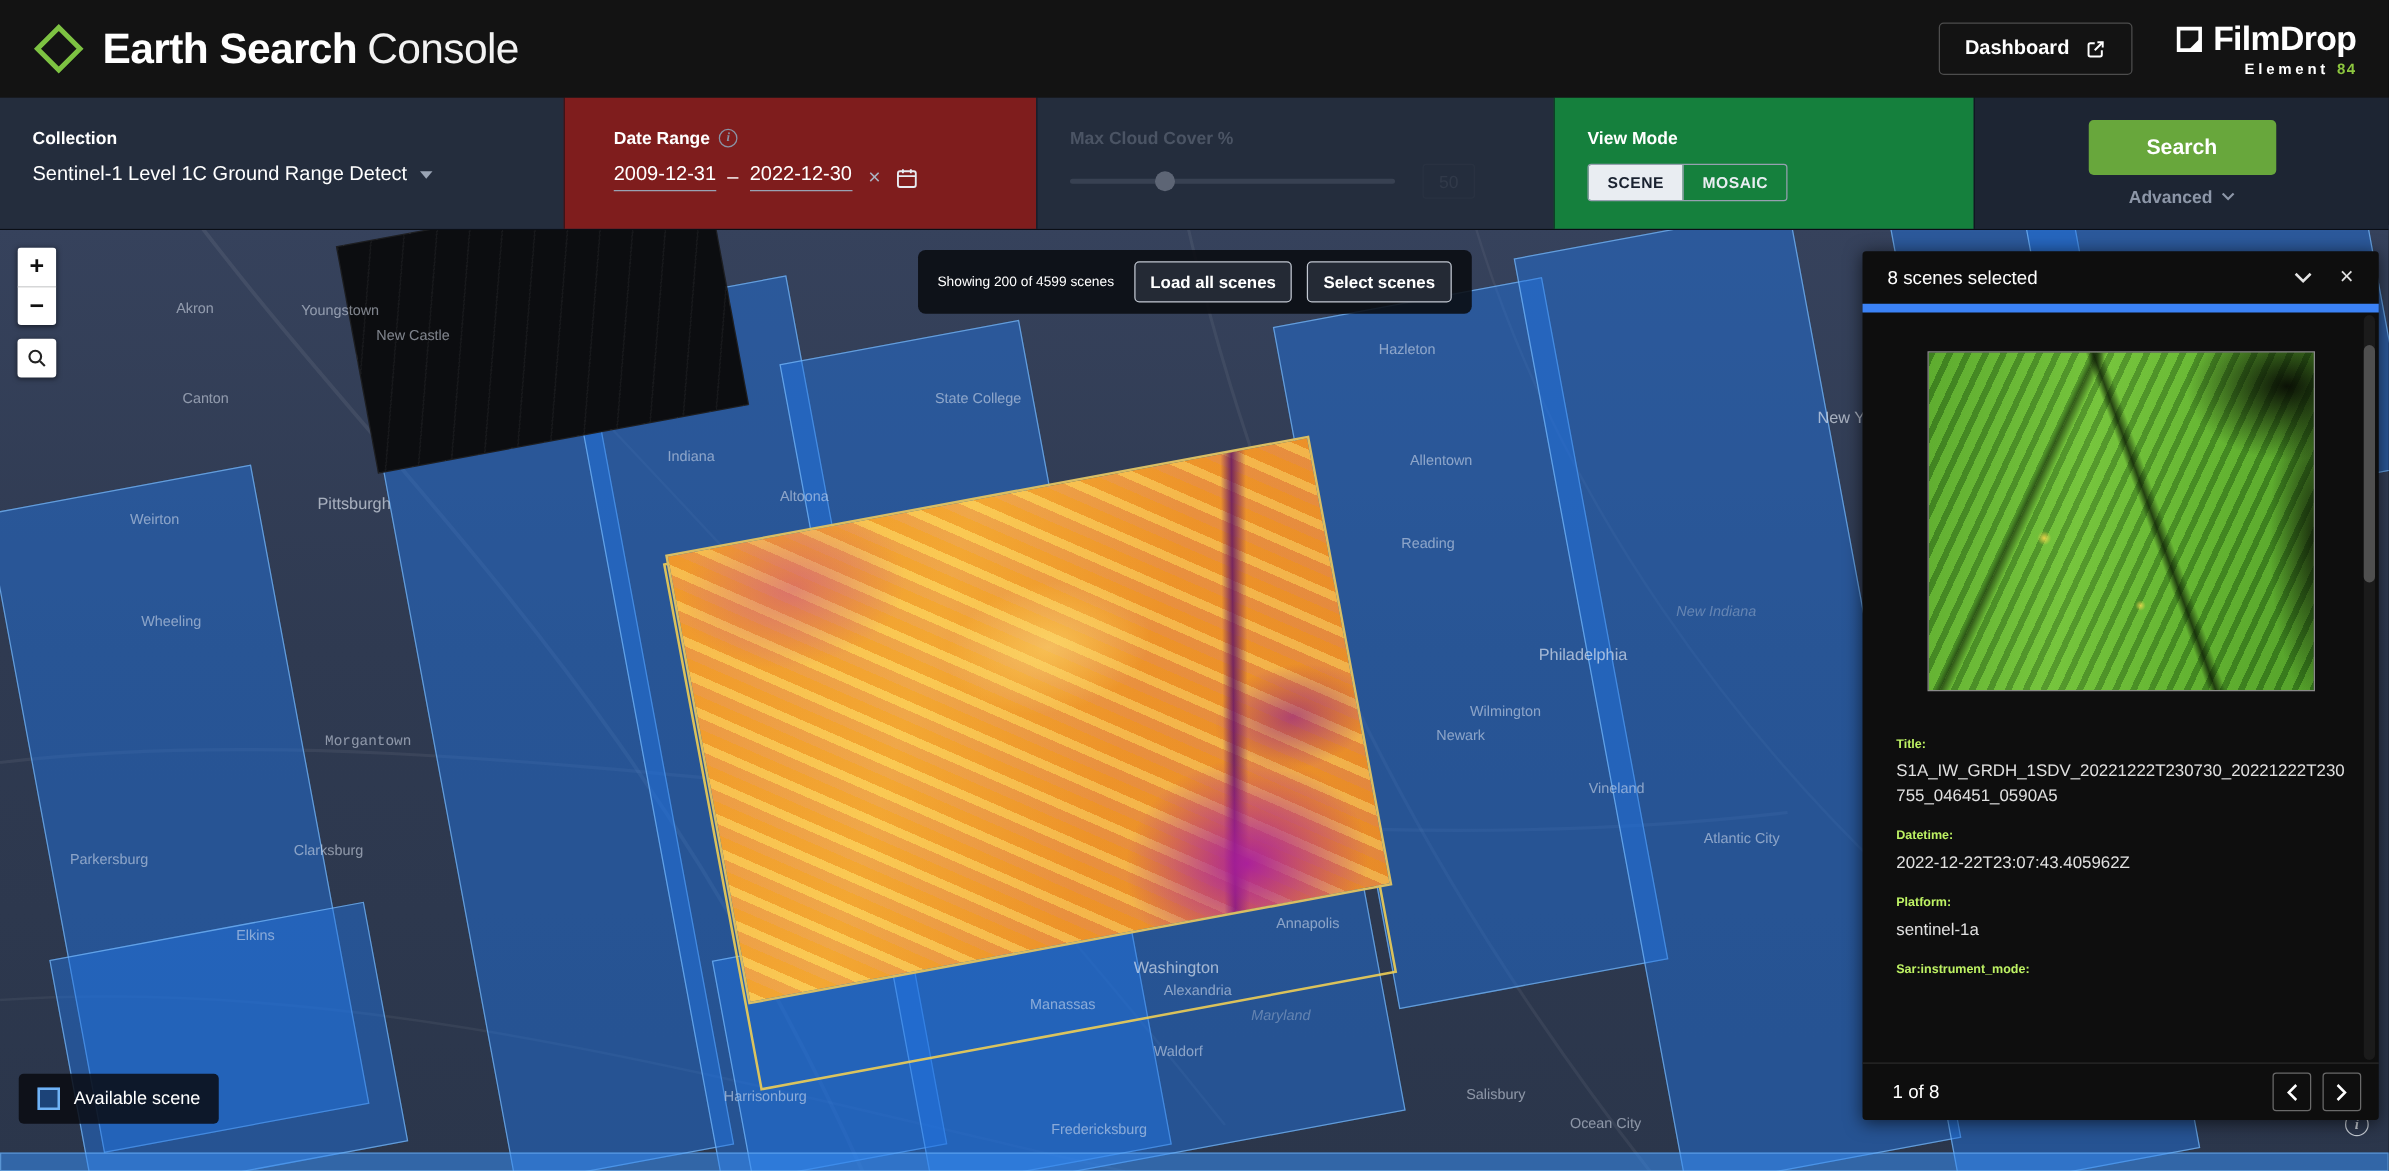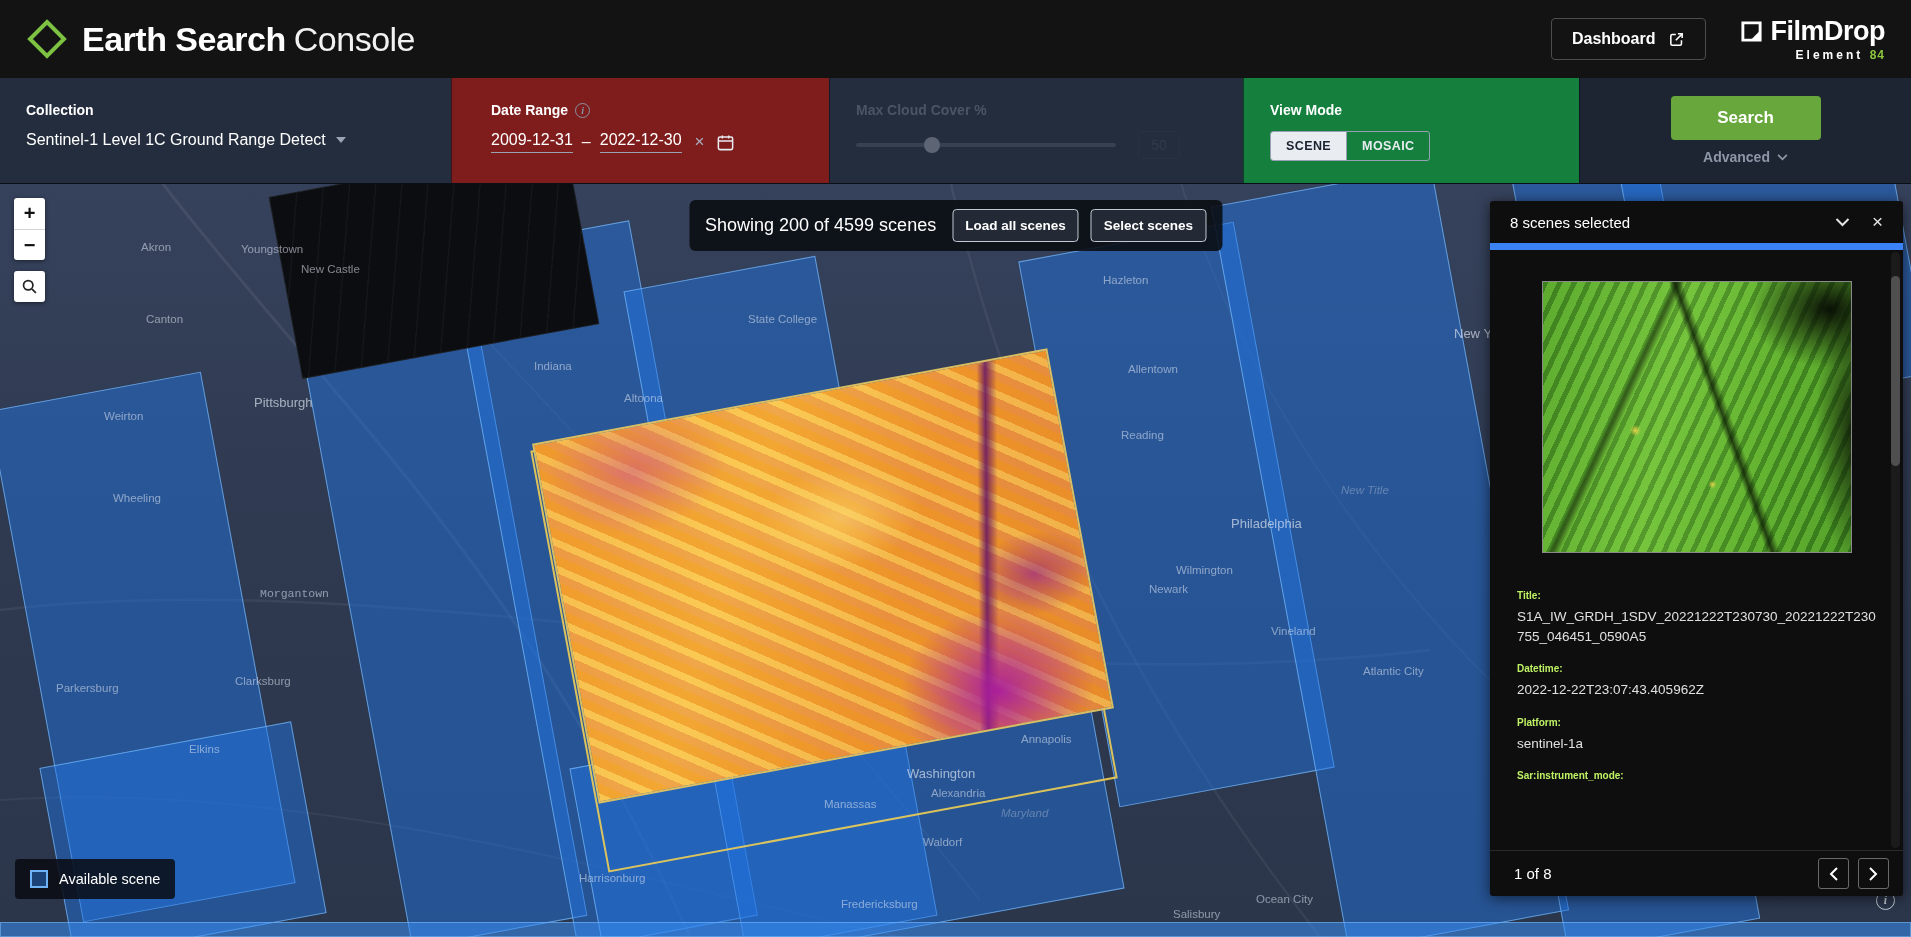--- a/index.html
+++ b/index.html
@@ -73,21 +73,21 @@
     background:
       radial-gradient(ellipse 150px 130px at 79% 90%,rgba(168,28,158,.95),rgba(168,28,158,0) 65%),
       radial-gradient(ellipse 90px 60px at 90% 60%,rgba(140,20,140,.6),transparent 70%),
       radial-gradient(ellipse 130px 90px at 18% 12%,rgba(196,62,150,.45),transparent 70%),
       radial-gradient(ellipse 110px 70px at 55% 35%,rgba(255,225,120,.5),transparent 75%),
       linear-gradient(100deg,transparent 77%,rgba(100,20,100,.85) 78.5%,transparent 80.5%),
       repeating-linear-gradient(34deg,rgba(255,230,130,.35) 0 7px,rgba(233,125,33,.3) 7px 16px,rgba(205,85,140,.18) 16px 24px),
       linear-gradient(118deg,#f2a431,#f7b93a 35%,#ef9d2d 62%,#e7912c);}
   .notice{position:absolute;top:20px;left:50%;transform:translateX(-50%);display:flex;align-items:center;gap:12px;
     background:rgba(9,11,16,.88);border-radius:6px;padding:9px 16px;z-index:40;}
-  .notice-text{color:#fff;font-size:18px;margin-right:4px;white-space:nowrap;}
+  .notice-text{color:#fff;font-size:11px;margin-right:4px;white-space:nowrap;}
   .notice-btn{border:1px solid #c2c8d2;border-radius:4px;background:#242a35;color:#fff;font-size:13.5px;
     font-weight:bold;padding:8px 12px;cursor:pointer;white-space:nowrap;}
   .zoomctl{position:absolute;left:14px;top:18px;z-index:40;display:flex;flex-direction:column;gap:11px;}
   .zoom-group{display:flex;flex-direction:column;border-radius:3px;overflow:hidden;box-shadow:0 1px 4px rgba(0,0,0,.5);}
   .zoom-btn{width:31px;height:31px;background:#fff;color:#111;font-size:20px;font-weight:bold;border:none;
     display:flex;align-items:center;justify-content:center;cursor:pointer;}
   .zoom-btn + .zoom-btn{border-top:1px solid #d5d5d5;}
   .map-search-btn{width:31px;height:31px;background:#fff;border:none;border-radius:3px;display:flex;
     align-items:center;justify-content:center;cursor:pointer;box-shadow:0 1px 4px rgba(0,0,0,.5);}
   .legend{position:absolute;left:15px;top:679px;display:flex;align-items:center;gap:11px;
@@ -275,24 +275,24 @@
       <div class="city-label" style="left: 235px; top: 495px;">Clarksburg</div>
       <div class="city-label" style="left: 56px; top: 502px;">Parkersburg</div>
       <div class="city-label" style="left: 189px; top: 563px;">Elkins</div>
       <div class="city-label big" style="left: 907px; top: 586px;">Washington</div>
       <div class="city-label" style="left: 931px; top: 607px;">Alexandria</div>
       <div class="city-label" style="left: 824px; top: 618px;">Manassas</div>
       <div class="city-label" style="left: 1021px; top: 553px;">Annapolis</div>
       <div class="city-label" style="left: 923px; top: 656px;">Waldorf</div>
       <div class="city-label" style="left: 579px; top: 692px;">Harrisonburg</div>
       <div class="city-label" style="left: 841px; top: 718px;">Fredericksburg</div>
-      <div class="city-label" style="left: 1173px; top: 728px;">Salisbury</div>
+      <div class="city-label" style="left: 1173px; top: 690px;">Salisbury</div>
       <div class="city-label" style="left: 1256px; top: 713px;">Ocean City</div>
       <div class="city-label region" style="left: 1001px; top: 627px;">Maryland</div>
-      <div class="city-label region" style="left: 1341px; top: 304px;">New Title</div>
+      <div class="city-label region" style="left: 1341px; top: 304px;">New Indiana</div>
     </div>
 
   <div class="scene-outline"></div>
   <div class="scene-image"></div>
 
   <div class="notice">
     <span class="notice-text">Showing 200 of 4599 scenes</span>
     <button class="notice-btn">Load all scenes</button>
     <button class="notice-btn">Select scenes</button>
   </div>

